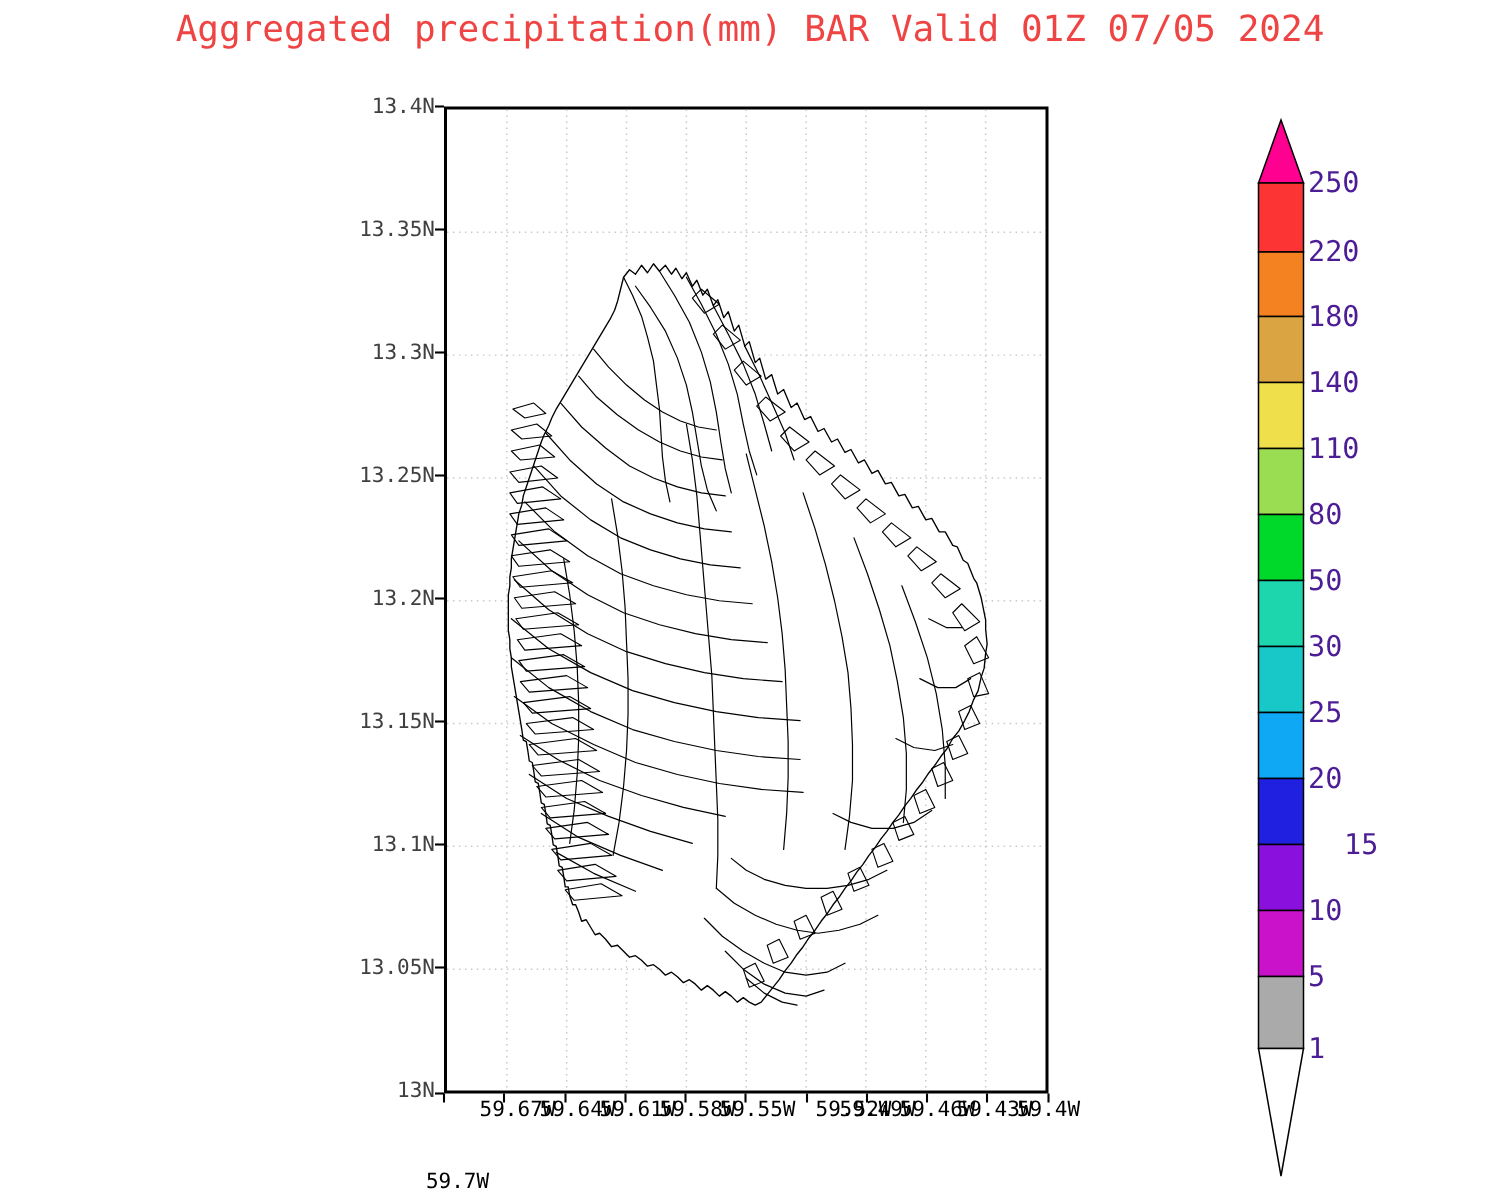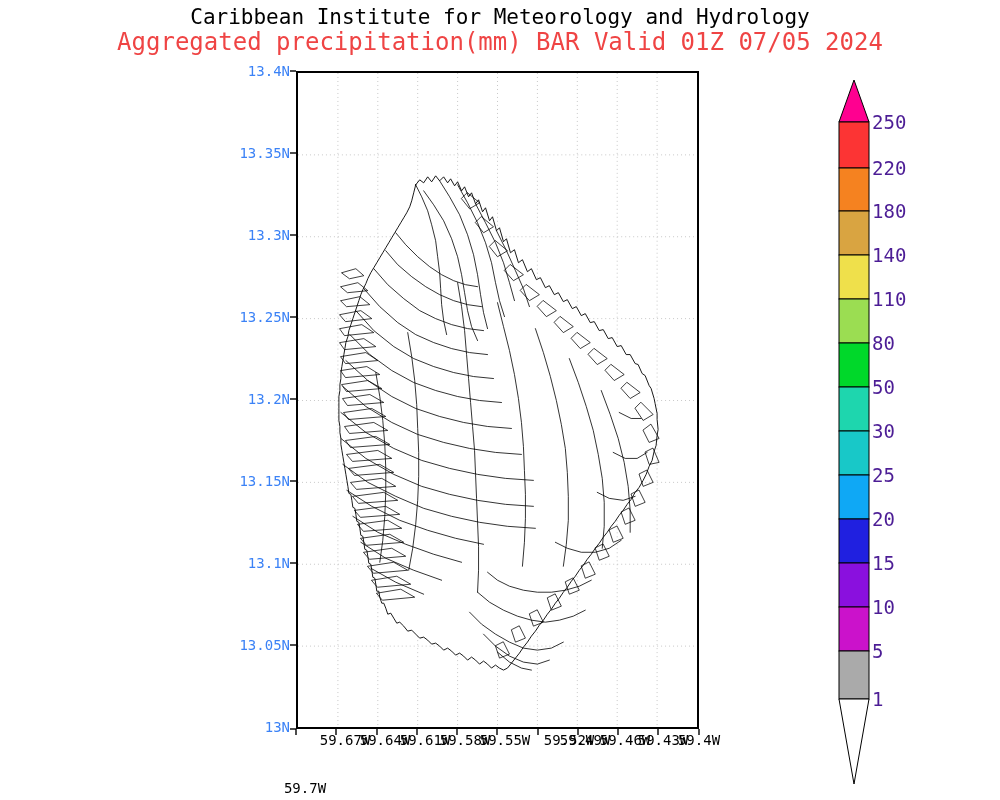--- a/index.html
+++ b/index.html
@@ -77,21 +77,21 @@
     top: 71px;
     width: 50px;
     height: 658px;
   }
   .ylabel {
     position: absolute;
     right: 0;
     transform: translateY(-50%);
     font-family: "DejaVu Sans Mono", monospace;
     font-size: 14px;
-    color: #3b82f6;
+    color: #404040;
     white-space: nowrap;
     text-align: right;
   }
   .xlabels {
     position: absolute;
     left: 0px;
     top: 732px;
     width: 1000px;
     height: 20px;
   }
@@ -142,21 +142,20 @@
     color: #4c1d95;
     white-space: nowrap;
   }
 </style>
 </head>
 <body>
 
 <div id="root">
 
   <div class="title-block">
-    <div class="title-line1">Caribbean Institute for Meteorology and Hydrology</div>
     <div class="title-line2">Aggregated precipitation(mm) BAR Valid 01Z 07/05 2024</div>
   </div>
 
   <div class="map-frame">
 
     <svg class="grid-svg" viewBox="0 0 400 655" preserveAspectRatio="none">
       <g stroke="#C8C8C8" stroke-width="1" stroke-dasharray="1,3">
         <line x1="40" y1="0" x2="40" y2="655"></line>
         <line x1="80" y1="0" x2="80" y2="655"></line>
         <line x1="120" y1="0" x2="120" y2="655"></line>
@@ -431,20 +430,20 @@
       <div class="cb-label" style="top:38px;">250</div>
       <div class="cb-label" style="top:84px;">220</div>
       <div class="cb-label" style="top:127px;">180</div>
       <div class="cb-label" style="top:171px;">140</div>
       <div class="cb-label" style="top:215px;">110</div>
       <div class="cb-label" style="top:259px;">80</div>
       <div class="cb-label" style="top:303px;text-align:right;">50</div>
       <div class="cb-label" style="top:347px;">30</div>
       <div class="cb-label" style="top:391px;">25</div>
       <div class="cb-label" style="top:435px;">20</div>
-      <div class="cb-label" style="top:479px;">15</div>
+      <div class="cb-label" style="top:479px;margin-left:24px;">15</div>
       <div class="cb-label" style="top:523px;">10</div>
       <div class="cb-label" style="top:567px;">5</div>
       <div class="cb-label" style="top:615px;">1</div>
     </div>
   </div>
 
 </div>
 
 </body></html>

